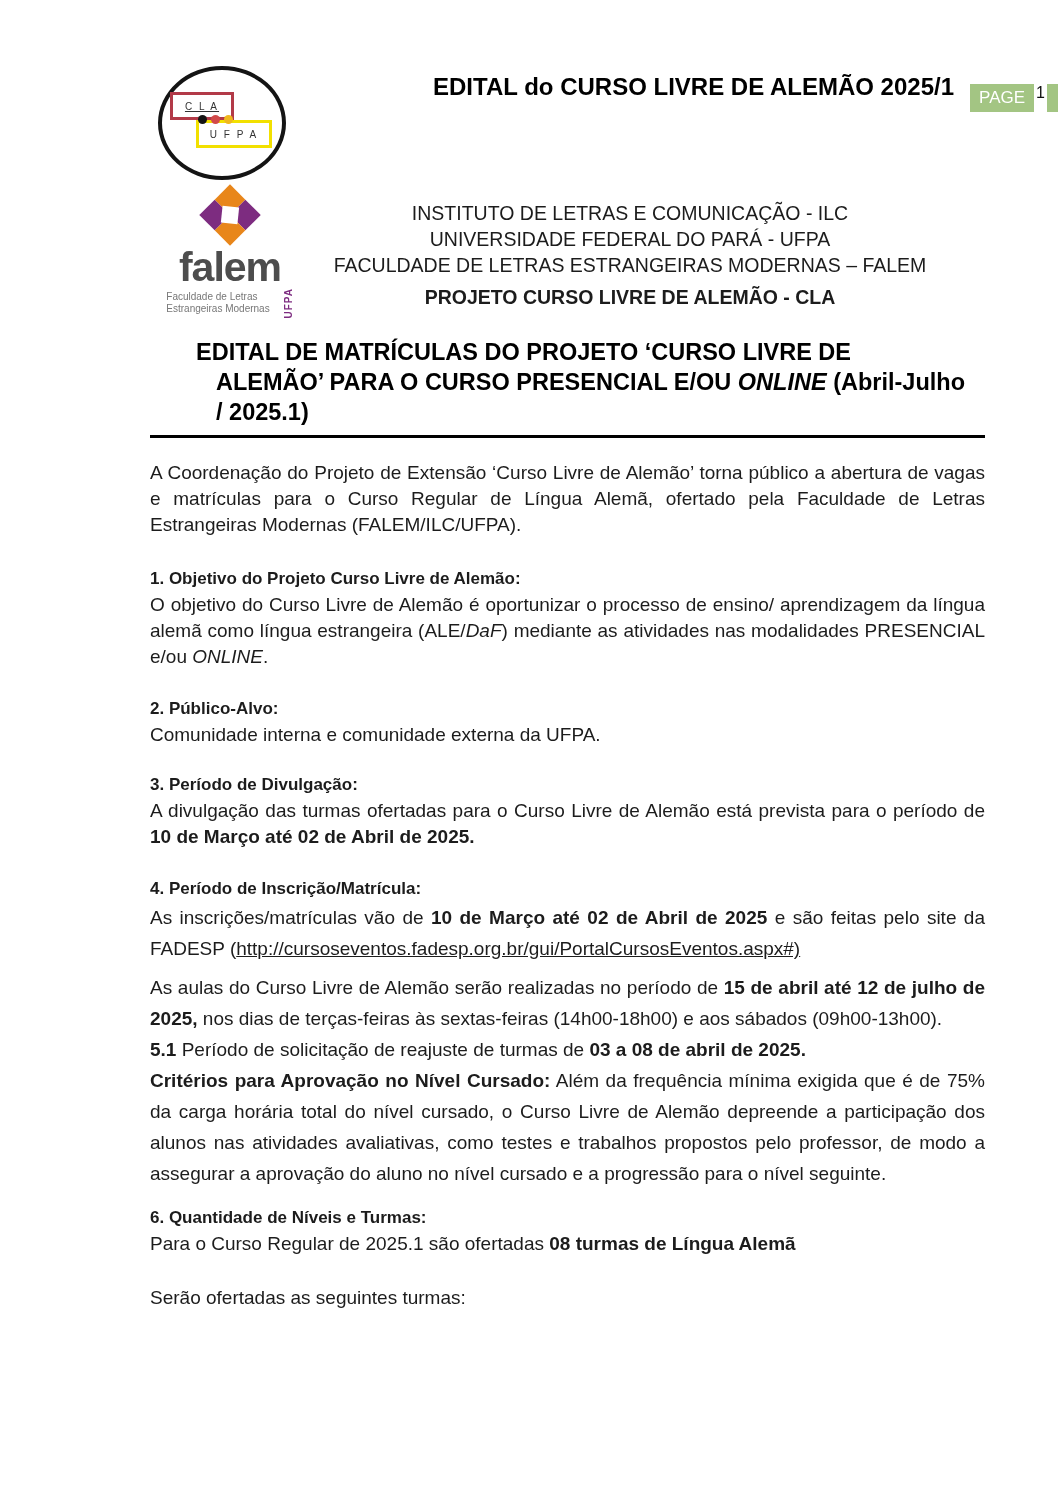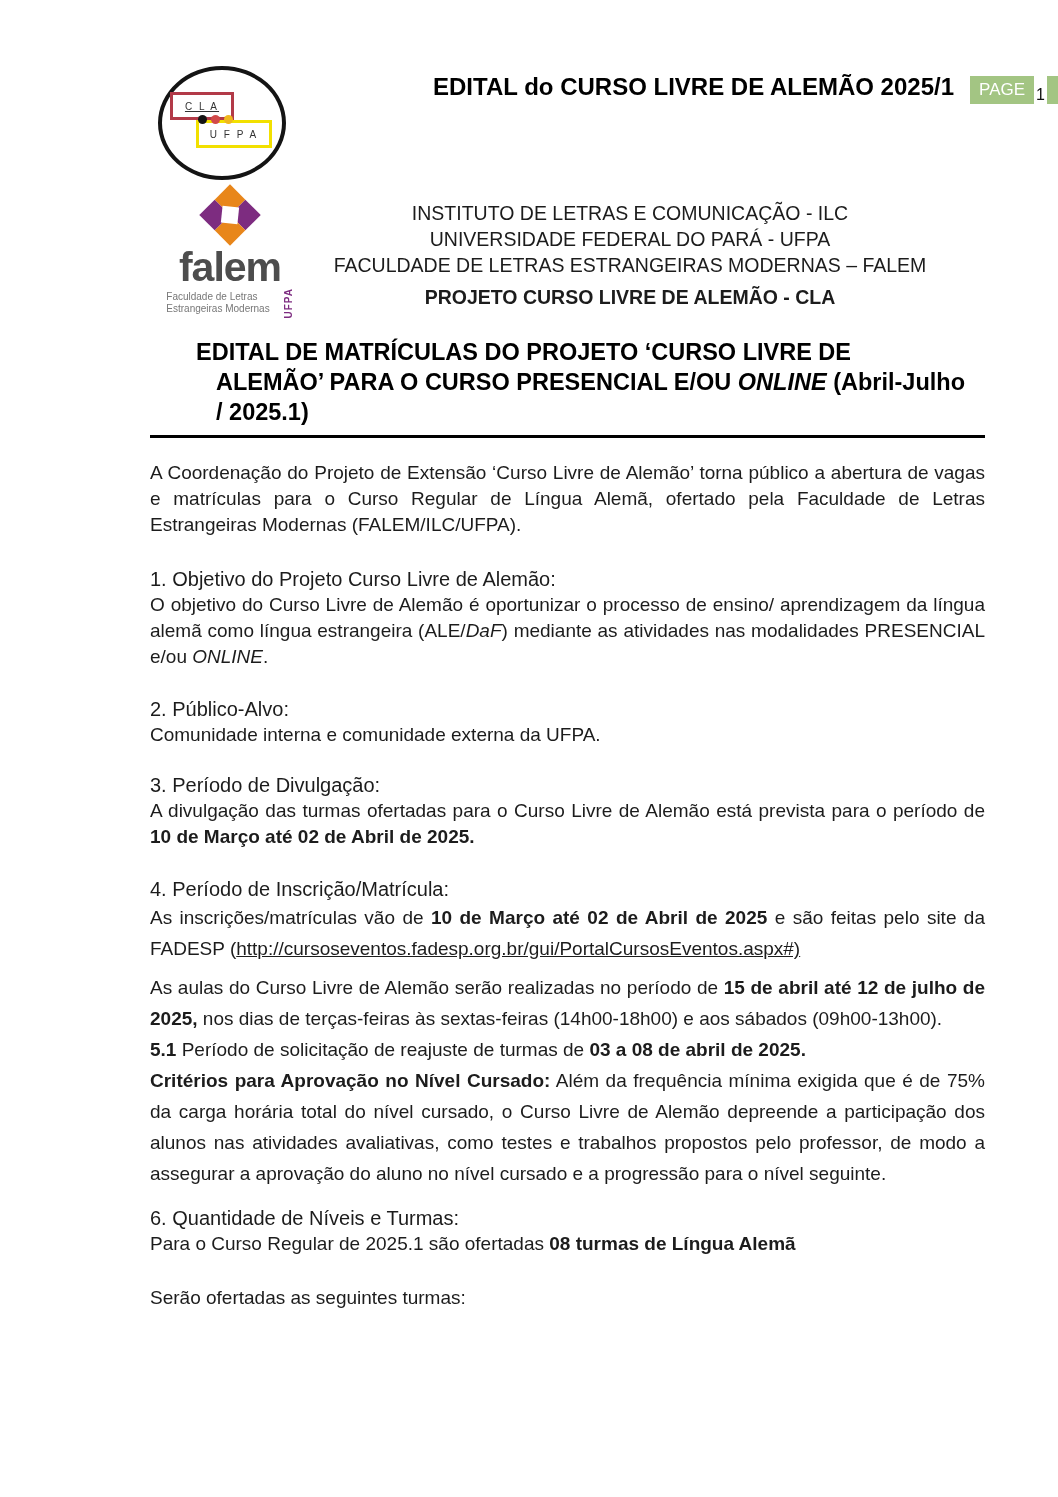--- a/index.html
+++ b/index.html
@@ -18,21 +18,21 @@
     font-size:10px; letter-spacing:2px; color:#333; z-index:2;text-decoration:underline; }
   .cla-box-yellow { position:absolute; left:34px; top:50px; width:76px; height:28px;
     border:3px solid #f2e000; background:#fff; display:flex; align-items:center; justify-content:center;
     font-size:10px; letter-spacing:2px; color:#333; z-index:1; }
   .cla-dots { position:absolute; left:36px; top:45px; display:flex; gap:4px; z-index:3; }
   .cla-dots span { width:9px; height:9px; border-radius:50%; display:block; }
   .dot-black { background:#141414; } .dot-red { background:#d24a4a; } .dot-yellow { background:#f0b81e; }
 
   .header-title { position:absolute; top:73px; left:300px; right:104px; text-align:right;
     font-size:24px; font-weight:bold; color:#000; }
-  .page-badge { position:absolute; top:76px; right:0; display:flex; align-items:flex-end; height:28px; }
+  .page-badge { position:absolute; top:84px; right:0; display:flex; align-items:flex-start; height:28px; }
   .badge-green { background:#a3c583; color:#fff; font-size:17px; height:28px;
     display:flex; align-items:center; padding:0 9px; }
   .badge-num { color:#111; font-size:16px; padding:0 2px; }
   .badge-tail { background:#a3c583; width:11px; height:28px; }
 
   
   .falem-logo { position:absolute; left:154px; top:183px; width:152px; text-align:center; }
   .falem-diamond { display:block; margin:0 auto; }
   .falem-word { font-size:41px; font-weight:bold; color:#4d4d4d; line-height:40px; letter-spacing:-1px; }
   .falem-tagrow { display:flex; align-items:center; justify-content:center; gap:13px; margin-top:1px; }
@@ -48,21 +48,21 @@
   .content { position:absolute; left:150px; top:337px; width:835px; }
   .doc-title { font-size:23.5px; font-weight:bold; line-height:30px; color:#000;
     border-bottom:3px solid #000; padding-bottom:8px; }
   .doc-title .t1 { padding-left:46px; }
   .doc-title .t2 { padding-left:66px; }
   .doc-title .t3 { padding-left:66px; }
 
   p, .body { font-size:19px; line-height:26px; }
   .justify { text-align:justify; }
   .spaced { line-height:31px; }
-  .sec-heading { font-size:20px; font-weight:normal; line-height:26px; }
+  .sec-heading { font-size:17px; font-weight:bold; line-height:26px; }
 
   .intro { margin-top:22px; }
   .sec1 { margin-top:28px; } .sec2 { margin-top:26px; } .sec3 { margin-top:24px; }
   .sec4 { margin-top:26px; } .sec5 { margin-top:8px; }
   .criterios { margin-top:0px; } .sec6 { margin-top:16px; }
   .closing { margin-top:28px; }
 
   .link { color:#1c1c1c; text-decoration:underline; cursor:pointer; }
   i { font-style:italic; } b { font-weight:bold; }
 </style>

